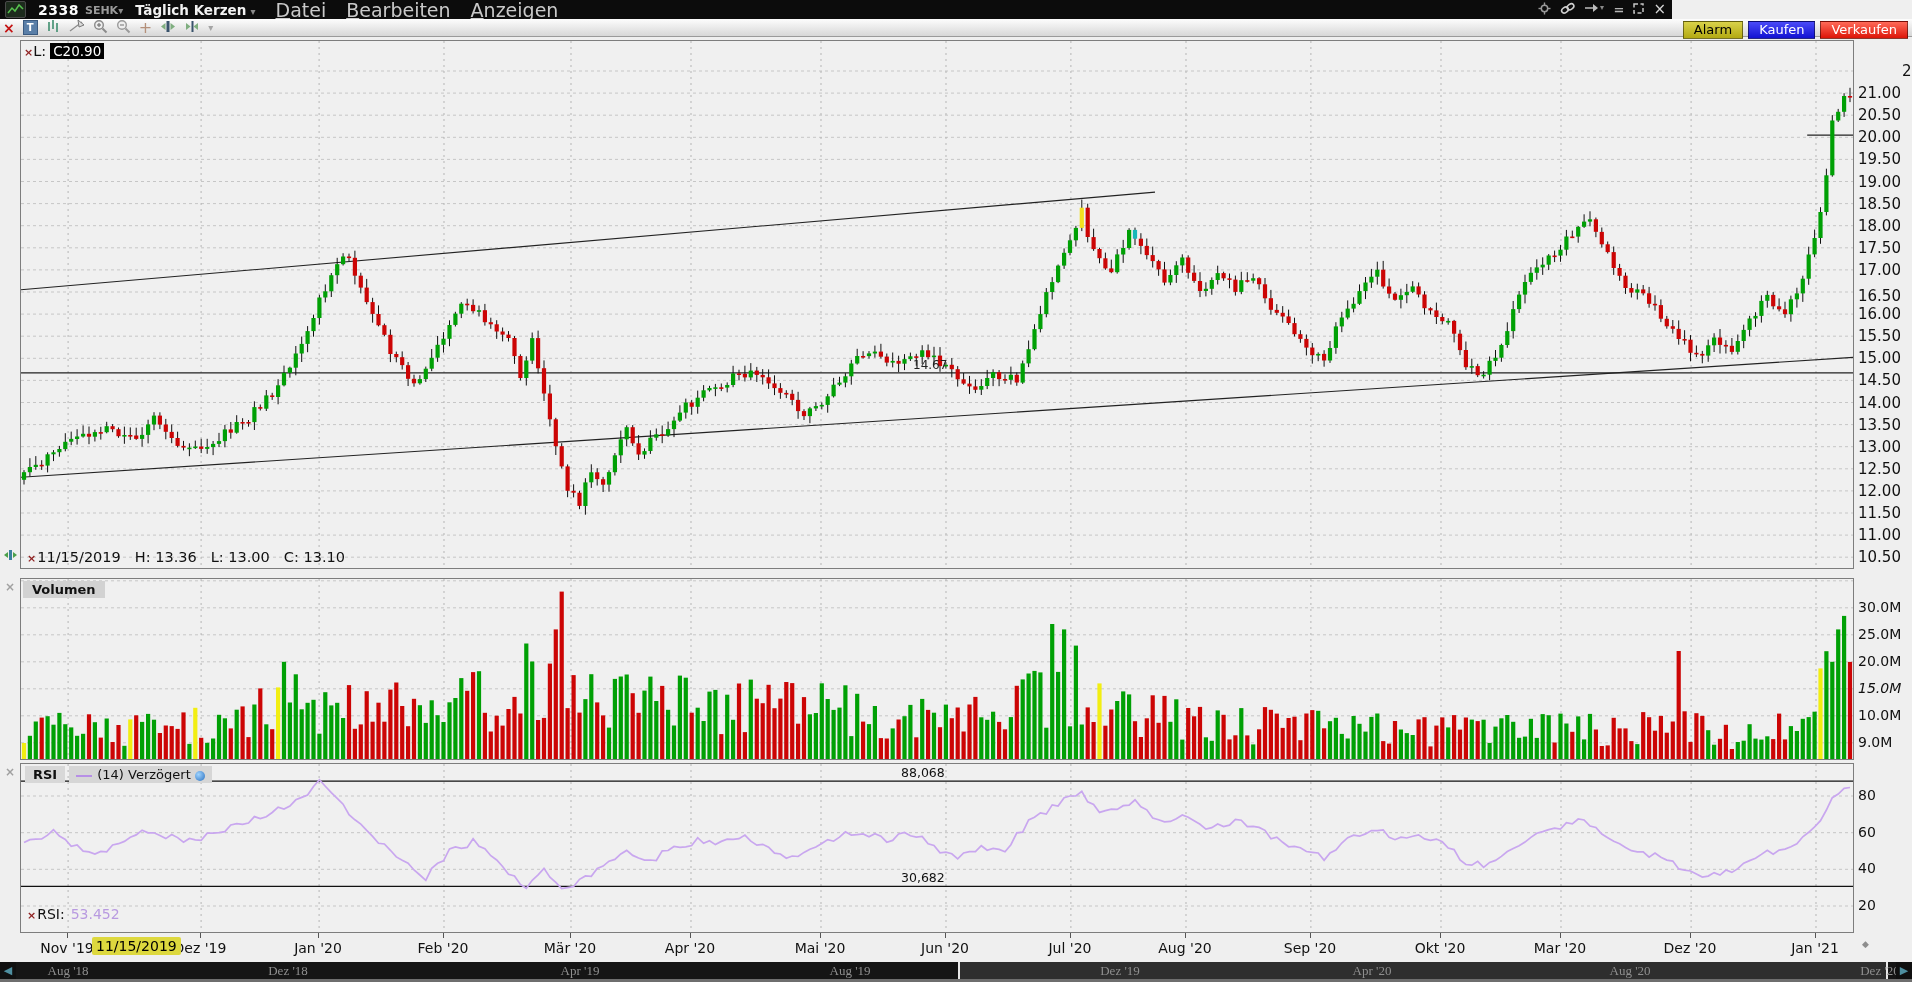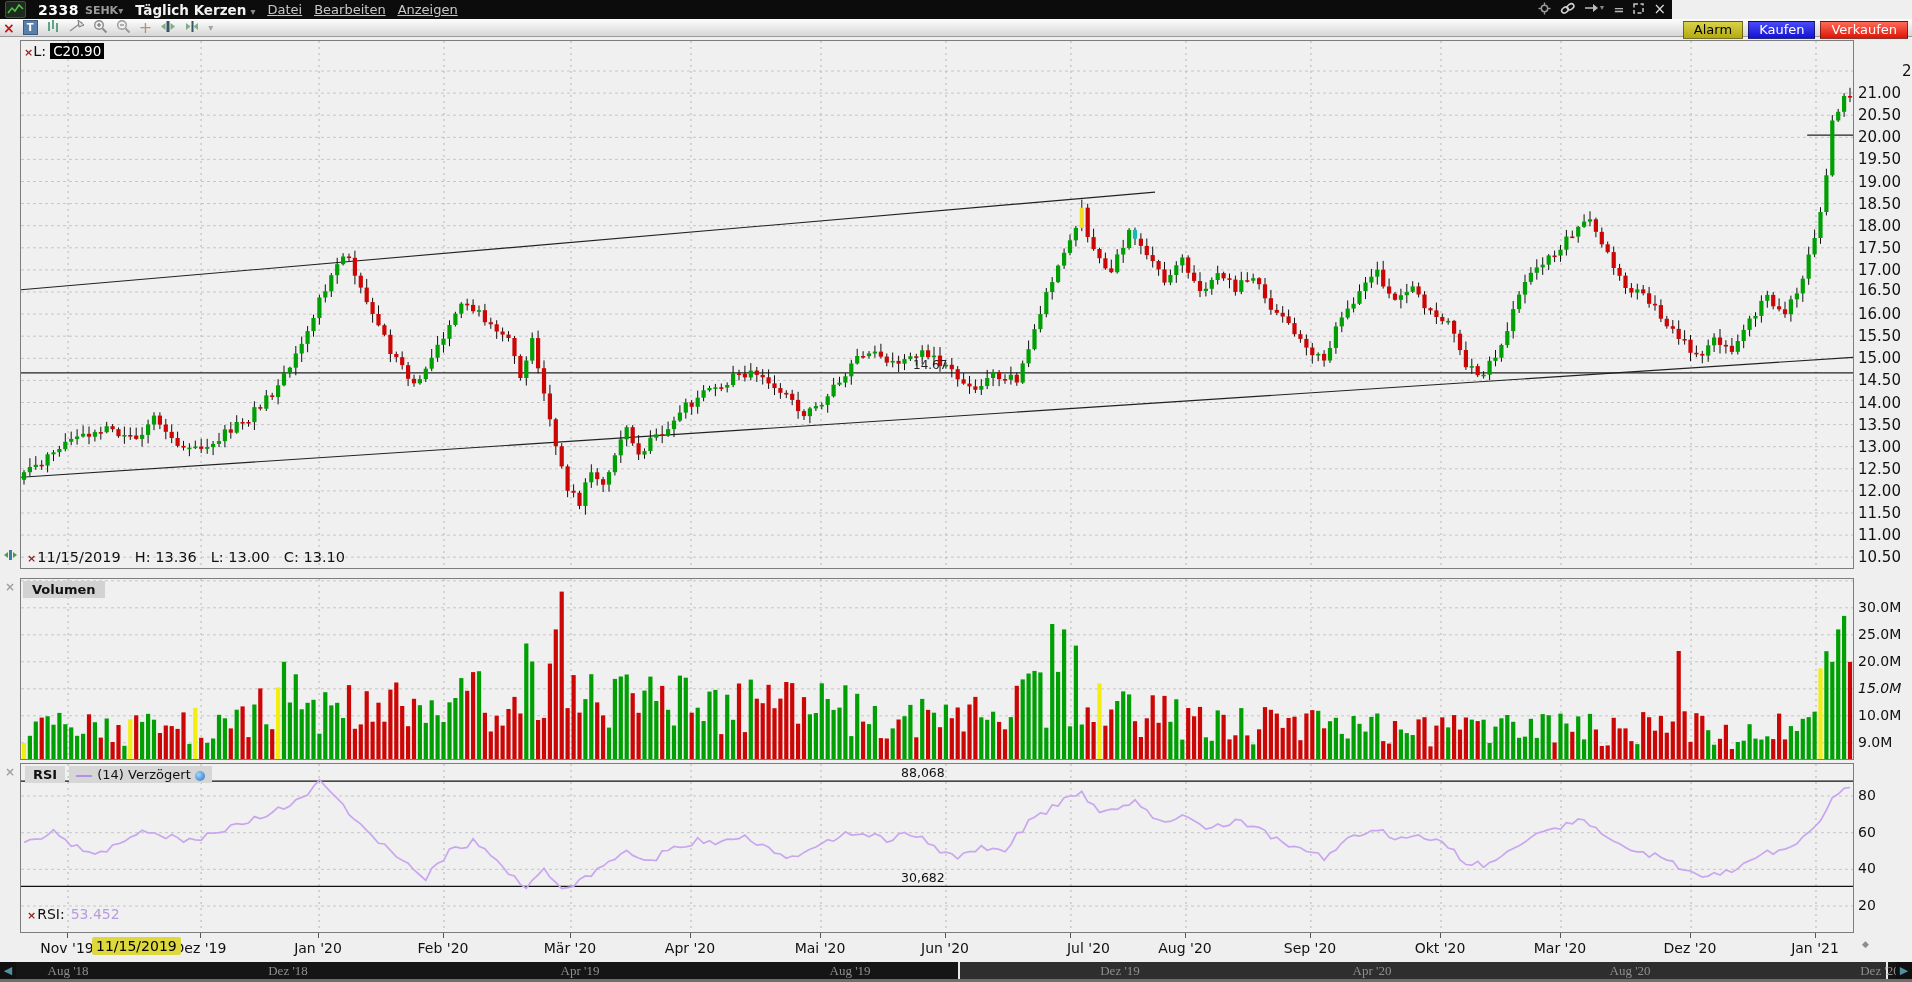--- a/index.html
+++ b/index.html
@@ -6,21 +6,21 @@
   #root{position:relative;width:1912px;height:982px;background:#efefef;overflow:hidden;
         font-family:"DejaVu Sans","Liberation Sans",sans-serif;font-size:13px;color:#111;}
   
   .menubar{position:absolute;left:0;top:0;width:1672px;height:19px;background:#0c0c0c;
            display:flex;align-items:center;gap:12px;padding-left:5px;box-sizing:border-box;}
   .logo{width:19px;height:15px;background:#1d2b1d;border:1px solid #4a4a4a;border-radius:2px;flex:0 0 auto;}
   .sym{color:#fff;font-weight:bold;font-size:14px;letter-spacing:.5px;}
   .exch{color:#9a9a9a;font-weight:bold;font-size:11px;}
   .tf{color:#f2f2f2;font-weight:bold;font-size:13.5px;}
   .caret{color:#8a8a8a;font-size:10px;}
-  .menu-item{color:#c9c9c9;font-size:13px;cursor:default;text-decoration:underline;}
+  .menu-item{color:#c9c9c9;font-size:19px;margin-left:8px;cursor:default;}
   .hot{text-decoration:underline;}
   .winctl{position:absolute;right:6px;top:0;height:19px;display:flex;align-items:center;gap:9px;}
   .winctl .wicon{color:#b5b5b5;font-size:13px;line-height:19px;}
   
   .toolbar{position:absolute;left:0;top:19px;width:1912px;height:18px;
            background:linear-gradient(#fdfdfd,#d7d7d7);border-bottom:1px solid #9a9a9a;
            display:flex;align-items:center;gap:8px;padding-left:3px;box-sizing:border-box;}
   .tbtxt{font-size:14px;line-height:16px;}
   .tchip{width:13px;height:13px;background:#5a7fa8;color:#fff;font-size:10px;font-weight:bold;
          text-align:center;line-height:13px;border:1px solid #3a5a80;}
@@ -839,21 +839,21 @@
       <div class="axis-label" style="top: 22px; margin-left: 44px;">21.50</div>
       <div class="axis-label" style="top: 44px;">21.00</div>
       <div class="axis-label" style="top: 66px;">20.50</div>
       <div class="axis-label" style="top: 88px;">20.00</div>
       <div class="axis-label" style="top: 110px;">19.50</div>
       <div class="axis-label" style="top: 133px;">19.00</div>
       <div class="axis-label" style="top: 155px;">18.50</div>
       <div class="axis-label" style="top: 177px;">18.00</div>
       <div class="axis-label" style="top: 199px;">17.50</div>
       <div class="axis-label" style="top: 221px;">17.00</div>
-      <div class="axis-label" style="top: 241px;">16.50</div>
+      <div class="axis-label" style="top: 247px;">16.50</div>
       <div class="axis-label" style="top: 265px;">16.00</div>
       <div class="axis-label" style="top: 287px;">15.50</div>
       <div class="axis-label" style="top: 309px;">15.00</div>
       <div class="axis-label" style="top: 331px;">14.50</div>
       <div class="axis-label" style="top: 354px;">14.00</div>
       <div class="axis-label" style="top: 376px;">13.50</div>
       <div class="axis-label" style="top: 398px;">13.00</div>
       <div class="axis-label" style="top: 420px;">12.50</div>
       <div class="axis-label" style="top: 442px;">12.00</div>
       <div class="axis-label" style="top: 464px;">11.50</div>
@@ -1272,21 +1272,21 @@
       <div class="date-lbl" style="left: 443px;">Feb '20</div>
       <div class="date-tick" style="left: 570px;"></div>
       <div class="date-lbl" style="left: 570px;">Mär '20</div>
       <div class="date-tick" style="left: 690px;"></div>
       <div class="date-lbl" style="left: 690px;">Apr '20</div>
       <div class="date-tick" style="left: 820px;"></div>
       <div class="date-lbl" style="left: 820px;">Mai '20</div>
       <div class="date-tick" style="left: 945px;"></div>
       <div class="date-lbl" style="left: 945px;">Jun '20</div>
       <div class="date-tick" style="left: 1070px;"></div>
-      <div class="date-lbl" style="left: 1070px; text-align: right;">Jul '20</div>
+      <div class="date-lbl" style="left: 1070px;">Jul '20</div>
       <div class="date-tick" style="left: 1185px;"></div>
       <div class="date-lbl" style="left: 1185px;">Aug '20</div>
       <div class="date-tick" style="left: 1310px;"></div>
       <div class="date-lbl" style="left: 1310px;">Sep '20</div>
       <div class="date-tick" style="left: 1440px;"></div>
       <div class="date-lbl" style="left: 1440px;">Okt '20</div>
       <div class="date-tick" style="left: 1560px;"></div>
       <div class="date-lbl" style="left: 1560px;">Mar '20</div>
       <div class="date-tick" style="left: 1690px;"></div>
       <div class="date-lbl" style="left: 1690px;">Dez '20</div>

